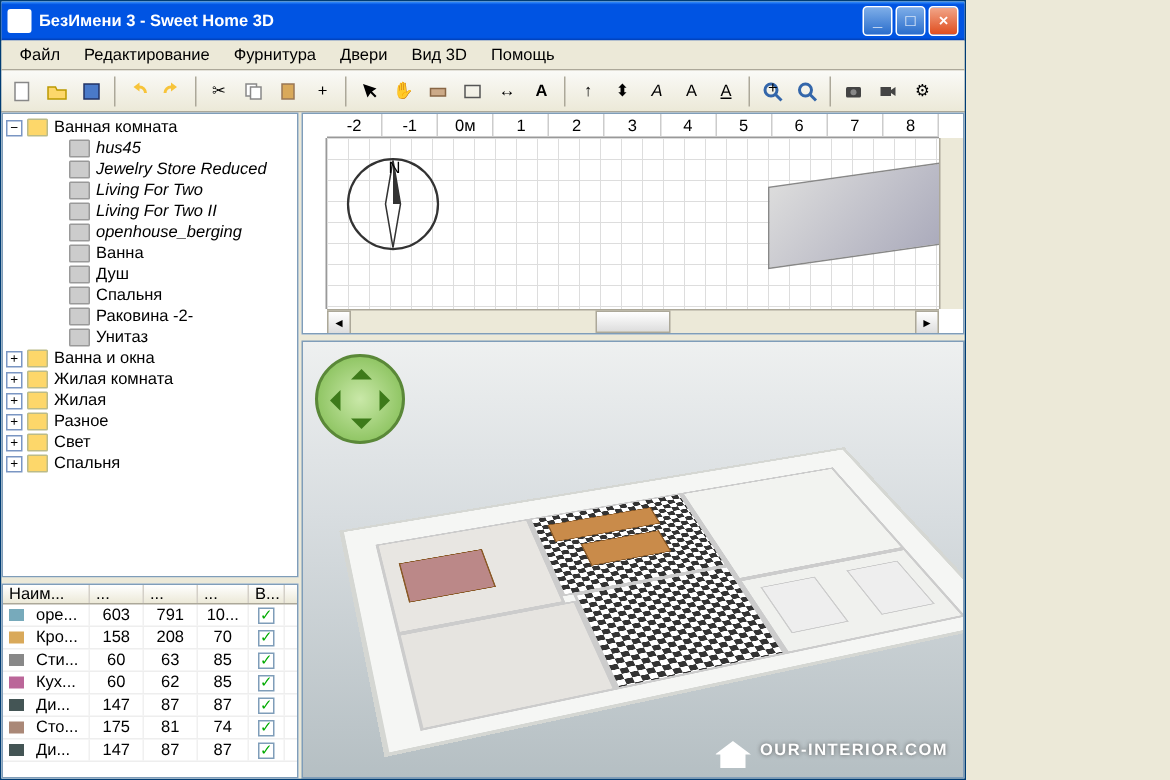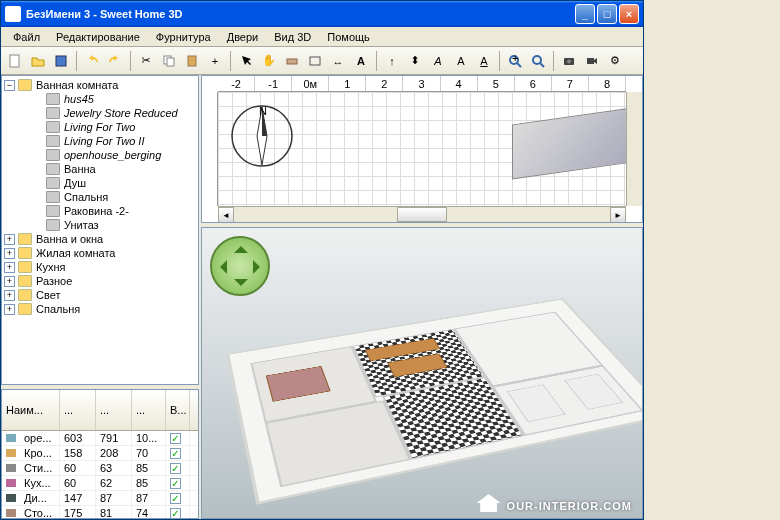--- a/index.html
+++ b/index.html
@@ -23,23 +23,23 @@
 .exp{width:11px;height:11px;border:1px solid #7a96c3;background:#fff;display:flex;align-items:center;justify-content:center;font-size:9px;margin-right:3px;color:#000}
 .nexp{width:11px;margin-right:3px}
 .ticon{width:14px;height:12px;margin-right:4px;background:#fdd76a;border:1px solid #bb8;border-radius:1px}
 .ticon.item{background:#ccc;border-color:#999}
 .treelabel{color:#000}
 .treelabel.it{font-style:italic}
 .childnode{padding-left:28px}
 .splitter-h{height:4px;background:#ece9d8;cursor:row-resize}
 .table{height:130px;background:#fff;border:1px solid #7f9db9;overflow:auto}
 .thead{display:flex;background:linear-gradient(180deg,#fff,#ece9d8);border-bottom:1px solid #aca899;position:sticky;top:0}
-.th{padding:14px 4px;border-right:1px solid #d4d0c8;font-weight:normal;overflow:hidden;white-space:nowrap}
+.th{padding:0 4px;border-right:1px solid #d4d0c8;font-weight:normal;overflow:hidden;white-space:nowrap}
 .trow{display:flex;border-bottom:1px solid #eee}
-.td{padding:1px 4px;border-right:1px solid #f0f0f0;overflow:hidden;white-space:nowrap;text-align:left}
+.td{padding:1px 4px;border-right:1px solid #f0f0f0;overflow:hidden;white-space:nowrap;text-align:center}
 .td.name{text-align:center;display:flex;align-items:center;gap:8px}
 .c0{width:58px}.c1{width:36px}.c2{width:36px}.c3{width:34px}.c4{width:24px}
 .chk{width:11px;height:11px;border:1px solid #7f9db9;background:#fff;display:inline-flex;align-items:center;justify-content:center;color:#0a0;font-size:10px;margin:0 auto}
 .rightpane{flex:1;display:flex;flex-direction:column;min-width:0}
 .planview{height:148px;background:#fff;border:1px solid #7f9db9;position:relative;overflow:hidden}
 .ruler-h{position:absolute;top:0;left:16px;right:16px;height:16px;background:#fff;border-bottom:1px solid #999;display:flex;font-size:9px}
 .ruler-v{position:absolute;top:16px;left:0;bottom:16px;width:16px;background:#fff;border-right:1px solid #999}
 .grid{position:absolute;top:16px;left:16px;right:16px;bottom:16px;background-image:linear-gradient(#ddd 1px,transparent 1px),linear-gradient(90deg,#ddd 1px,transparent 1px);background-size:14px 14px}
 .compass{position:absolute;top:25px;left:25px;width:70px;height:70px}
 .floorplan{position:absolute;top:40px;left:310px;width:120px;height:55px;background:linear-gradient(135deg,#dcdcdc,#aab);border:1px solid #888;transform:skewY(-8deg)}
@@ -59,21 +59,21 @@
 .r6{top:60%;left:63%;width:32%;height:35%;background:#f0f1ee}
 .furn{position:absolute;background:#c98b4a;border:1px solid #8a5a28}
 .carpet1{top:52%;left:35%;width:28%;height:43%;background:#2a7a5a;border:none}
 .navctrl{position:absolute;top:8px;left:8px;width:60px;height:60px}
 .navdisc{width:60px;height:60px;border-radius:50%;background:radial-gradient(circle,#c9e8a8,#7ab84a);border:2px solid #5a8838;position:relative}
 .navarrow{position:absolute;width:0;height:0;border:7px solid transparent}
 .navarrow.up{top:1px;left:22px;border-bottom-color:#3d7a1a}
 .navarrow.down{bottom:1px;left:22px;border-top-color:#3d7a1a}
 .navarrow.left{left:1px;top:22px;border-right-color:#3d7a1a}
 .navarrow.right{right:1px;top:22px;border-left-color:#3d7a1a}
-.watermark{position:absolute;bottom:6px;right:10px;color:#fff;font-size:18px;font-weight:bold;letter-spacing:1px;text-shadow:0 0 3px #555;display:flex;align-items:flex-end;gap:6px}
+.watermark{position:absolute;bottom:6px;right:10px;color:#fff;font-size:18px;font-weight:bold;letter-spacing:1px;text-shadow:0 0 3px #555;display:flex;align-items:flex-start;gap:6px}
 .wmicon{width:24px;height:18px;background:#fff;clip-path:polygon(50% 0,100% 50%,85% 50%,85% 100%,15% 100%,15% 50%,0 50%)}
 .rtick{flex:1;text-align:center;border-right:1px solid #ccc;padding-top:2px}
 </style>
 </head>
 <body>
 
 <div class="window">
 
   <div class="titlebar">
     <div class="titleicon"></div>
@@ -257,21 +257,21 @@
               <span class="treelabel">Ванна и окна</span>
             </div>
             <div class="treenode">
               <span class="exp">+</span>
               <span class="ticon"></span>
               <span class="treelabel">Жилая комната</span>
             </div>
             <div class="treenode">
               <span class="exp">+</span>
               <span class="ticon"></span>
-              <span class="treelabel">Кухня</span>
+              <span class="treelabel">Жилая</span>
             </div>
             <div class="treenode">
               <span class="exp">+</span>
               <span class="ticon"></span>
               <span class="treelabel">Разное</span>
             </div>
             <div class="treenode">
               <span class="exp">+</span>
               <span class="ticon"></span>
               <span class="treelabel">Свет</span>

